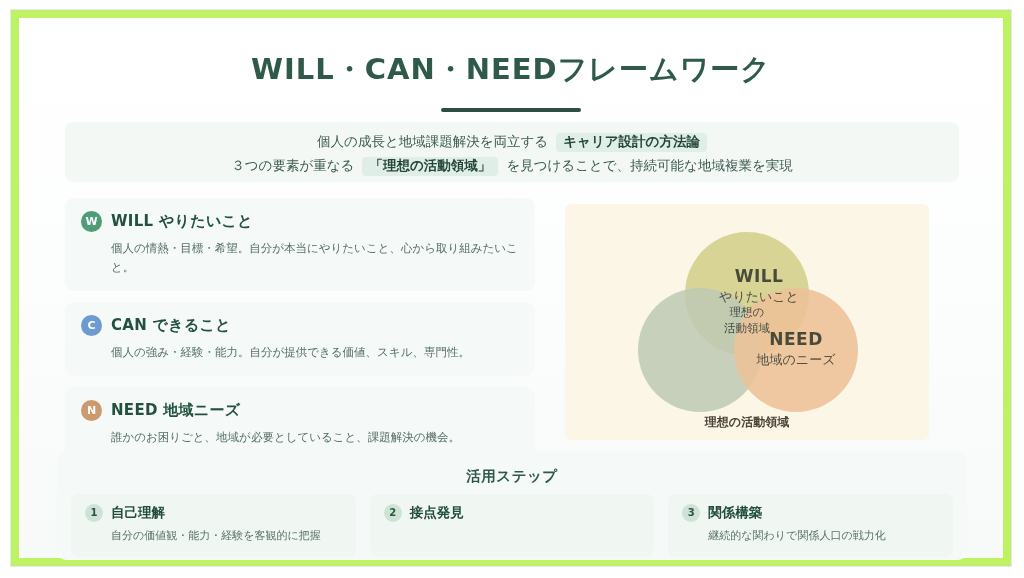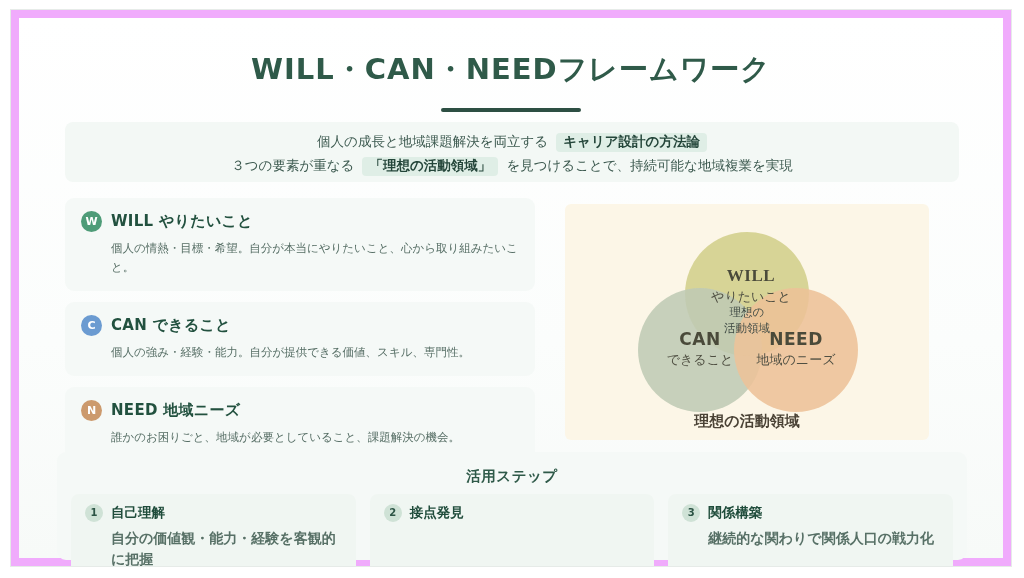--- a/index.html
+++ b/index.html
@@ -15,21 +15,21 @@
     -webkit-font-smoothing: antialiased;
   }
 
   
   .slide-frame {
     position: absolute;
     left: 10px;
     top: 9px;
     width: 1002px;
     height: 558px;
-    background: #f0abfc;
+    background: #bef264;
     border: 1px solid #e6ebe8;
     box-sizing: border-box;
     overflow: hidden;
   }
   .slide-inner {
     position: absolute;
     left: 8px;
     top: 8px;
     right: 8px;
     bottom: 8px;
@@ -152,21 +152,21 @@
     position: absolute;
     left: 0; top: 0;
     width: 364px;
     height: 236px;
   }
   .venn-caption {
     position: absolute;
     left: 0; right: 0;
     bottom: 9px;
     text-align: center;
-    font-size: 15px;
+    font-size: 12px;
     font-weight: bold;
     color: #4a4235;
     white-space: nowrap;
   }
   .venn-label {
     position: absolute;
     text-align: center;
     white-space: nowrap;
     pointer-events: none;
   }
@@ -243,25 +243,24 @@
     justify-content: center;
     line-height: 1;
   }
   .step-title {
     font-size: 13.5px;
     font-weight: bold;
     color: #1f4c3b;
     font-family: Liberation Mono, monospace;
   }
   .step-desc {
-    font-size: 14px;
+    font-size: 11px;
     color: #577066;
     padding-left: 26px;
     line-height: 1.5;
-    font-weight: bold;
   }
 </style>
 </head>
 <body>
 
 <div class="slide-frame">
   <div class="slide-inner">
 
     <div class="page-title">WILL・CAN・NEEDフレームワーク</div>
     <div class="title-rule"></div>
@@ -309,29 +308,25 @@
     <div class="venn-panel">
       <div class="venn-stage">
         <svg width="364" height="236" viewBox="0 0 364 236">
           <g style="mix-blend-mode:multiply;">
             <circle cx="182" cy="90" r="62" fill="#d5d79a" fill-opacity="0.88"></circle>
             <circle cx="135" cy="146" r="62" fill="#c3d3c8" fill-opacity="0.88"></circle>
             <circle cx="231" cy="146" r="62" fill="#f0c9a8" fill-opacity="0.88"></circle>
           </g>
         </svg>
 
-        <div class="venn-label" style="left:136px; top:62px; width:100px;font-family:Liberation Serif, serif;">
+        <div class="venn-label" style="left:144px; top:62px; width:100px;">
           <div class="vl-main">WILL</div>
           <div class="vl-sub">やりたいこと</div>
         </div>
 
-        <div class="venn-label" style="left:85px; top:125px; width:100px;">
-          <div class="vl-main">CAN</div>
-          <div class="vl-sub">できること</div>
-        </div>
 
         <div class="venn-label" style="left:181px; top:125px; width:100px;">
           <div class="vl-main">NEED</div>
           <div class="vl-sub">地域のニーズ</div>
         </div>
 
         <div class="venn-label" style="left:137px; top:101px; width:90px;">
           <div class="vl-center">理想の</div>
           <div class="vl-center">活動領域</div>
         </div>

